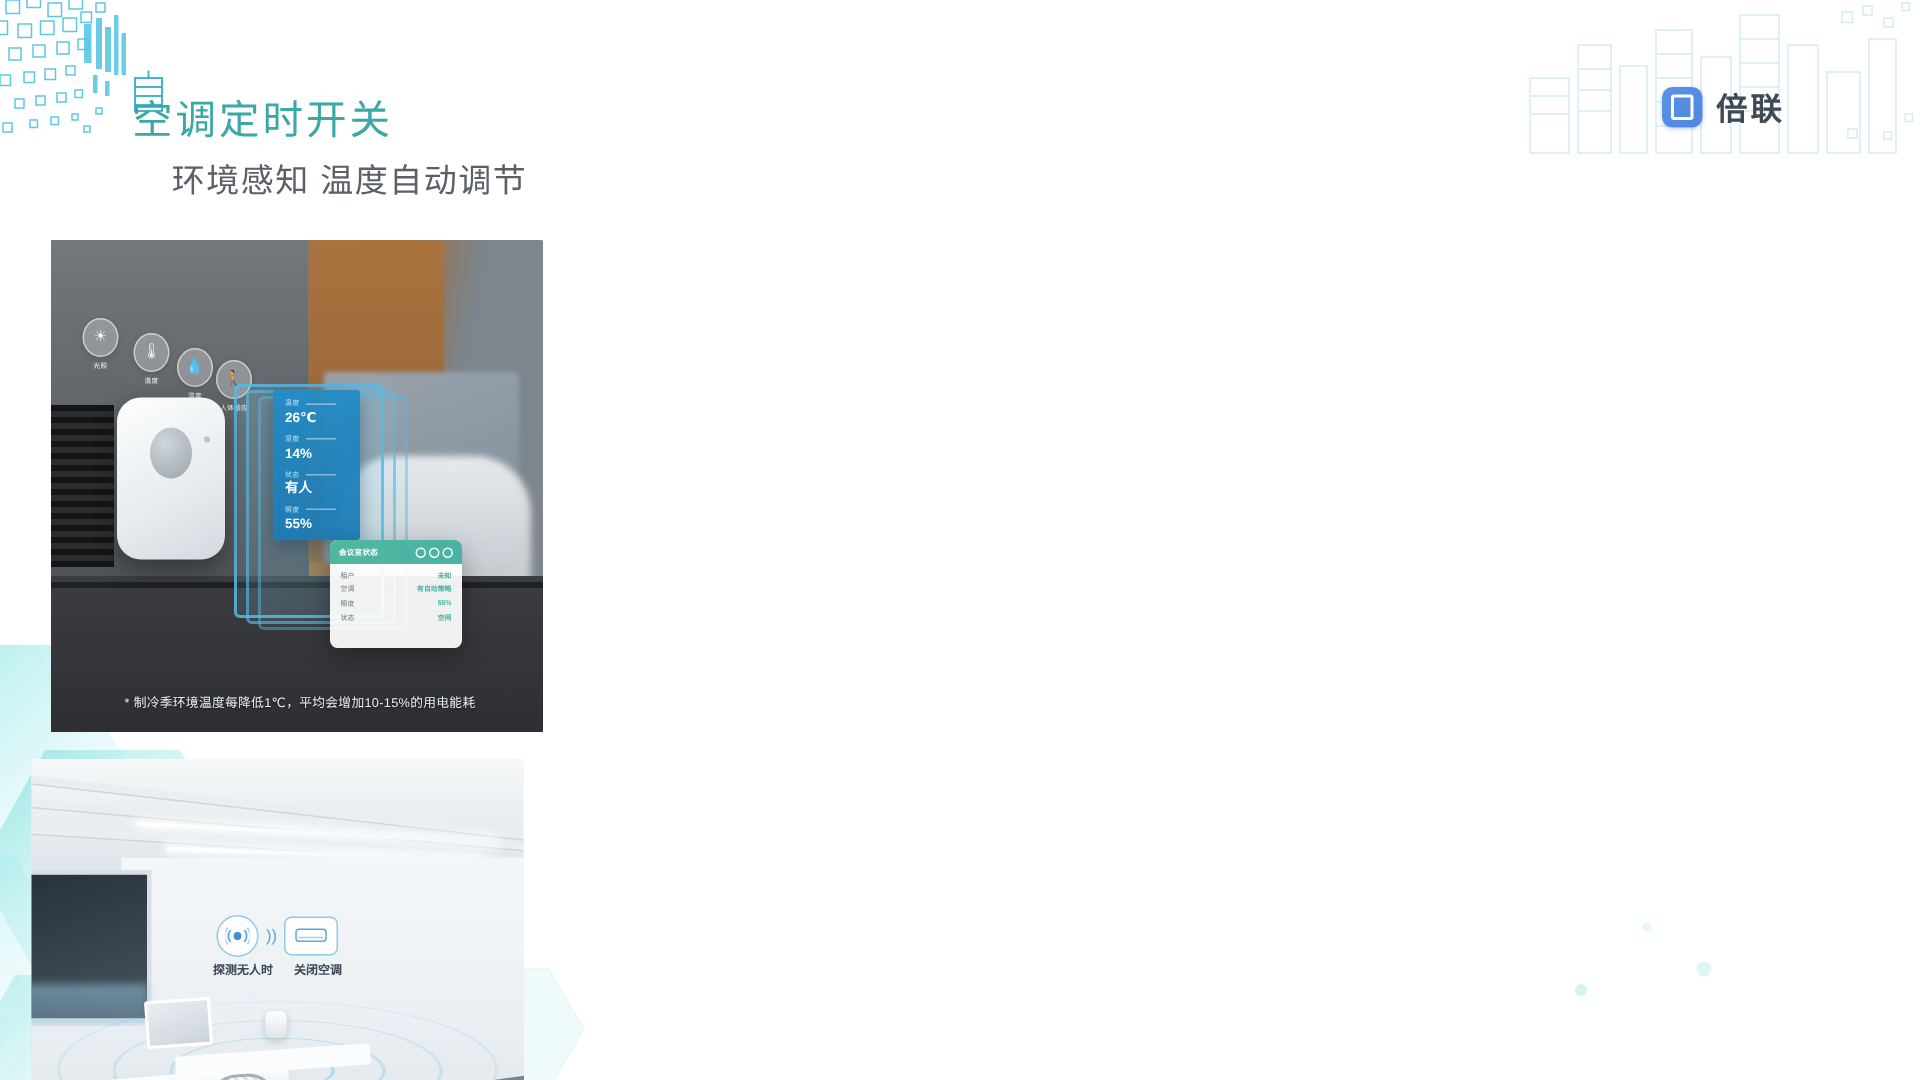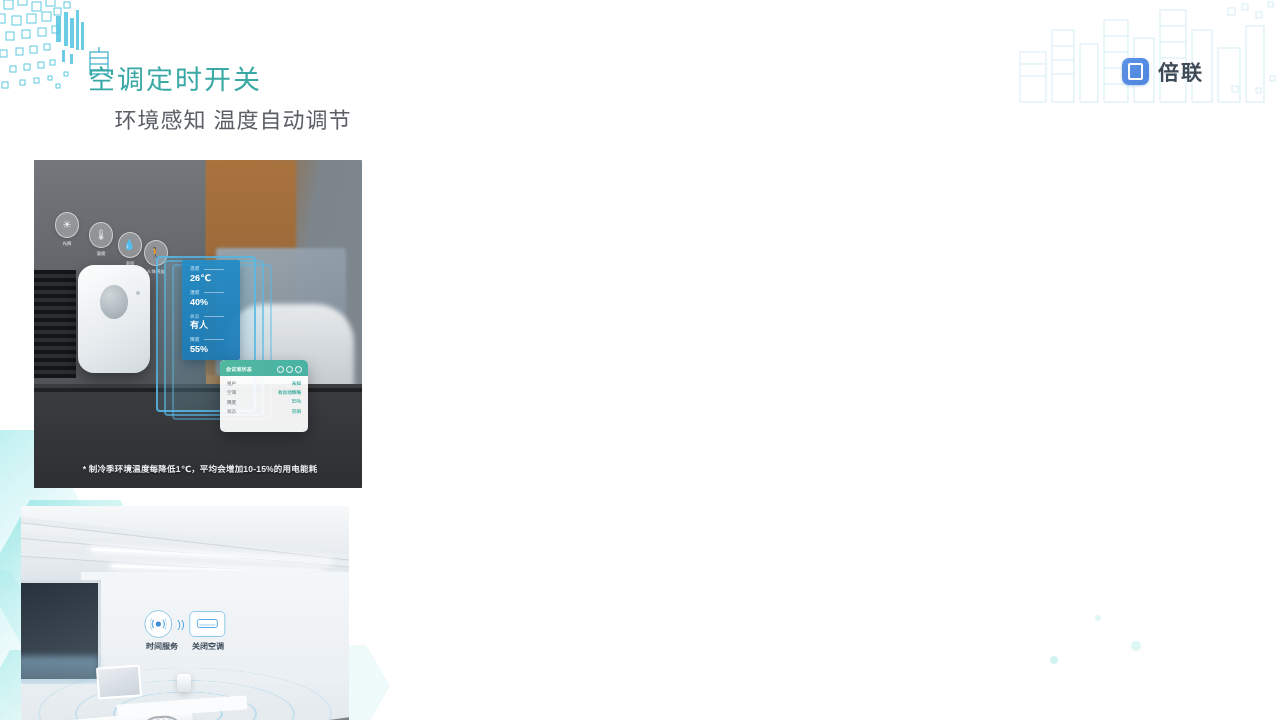--- a/index.html
+++ b/index.html
@@ -21,21 +21,21 @@
   .deco-hexes{left:200px;bottom:-60px;width:260px;height:230px;opacity:.55;}
   .deco-dots{right:120px;bottom:40px;width:120px;height:80px;opacity:.5;}
 
   
   .page-title{
     position:absolute;left:88px;top:49px;
     font-size:27px;letter-spacing:2px;font-weight:400;
     color:#3aa9a6;line-height:1;white-space:nowrap;
   }
   .brand{
-    position:absolute;right:76px;top:56px;display:flex;align-items:center;gap:9px;
+    position:absolute;right:90px;top:56px;display:flex;align-items:center;gap:9px;
   }
   .brand-mark{
     width:27px;height:27px;border-radius:7px;
     background:linear-gradient(135deg,#5c93e6,#4f86df);
     display:flex;align-items:center;justify-content:center;
     box-shadow:0 1px 3px rgba(70,120,200,.35);
   }
   .brand-mark i{
     display:block;width:11px;height:13px;border:2px solid #fff;border-radius:2px;
   }
@@ -68,21 +68,21 @@
   .photo{
     position:relative;width:328px;height:328px;overflow:hidden;
     border-radius:1px;
   }
   .c1 .photo{margin-left:1px;}
   .c2 .photo{margin-left:3px;}
 
   .cap{
     position:absolute;left:4px;right:0;bottom:14px;text-align:center;
     font-size:8.5px;color:#e9eef1;letter-spacing:.2px;
-    text-shadow:0 1px 2px rgba(0,0,0,.6);font-weight:700;
+    text-shadow:0 1px 2px rgba(0,0,0,.6);font-weight:400;
   }
 
   
   .p1{
     background:
       linear-gradient(100deg,#6c6f72 0%,#63666a 33%,#7a7c80 40%,#b2793f 47%,
                       #9c6a39 60%,#7c858c 75%,#7f878d 100%);
   }
   .p1 .wall-dark{
     position:absolute;left:0;top:0;width:172px;height:100%;
@@ -612,21 +612,21 @@
 
           <div class="sensor">
             <span class="lens"></span>
               <span class="led"></span>
           </div>
 
           <div class="panel">
             <div class="k">温度</div>
             <div class="v">26℃</div>
             <div class="k">湿度</div>
-            <div class="v">40%</div>
+            <div class="v">14%</div>
             <div class="k">状态</div>
             <div class="v">有人</div>
             <div class="k">照度</div>
             <div class="v">55%</div>
           </div>
 
           <div class="card">
             <div class="hd">
               <b>会议室状态</b>
               <span><i></i><i></i><i></i></span>
@@ -695,21 +695,21 @@
             </span>
             <span class="sigwave">))</span>
             <span class="bicon rect">
               <svg width="22" height="12" viewBox="0 0 22 12">
                 <rect x="1" y="1.5" width="20" height="8" rx="2" fill="#fff" stroke="#5aa9e4" stroke-width="1"></rect>
                 <line x1="3" y1="7" x2="19" y2="7" stroke="#9ccdee" stroke-width="1"></line>
               </svg>
             </span>
           </div>
           <div class="blabels">
-            <span>时间服务</span>
+            <span>探测无人时</span>
             <span>关闭空调</span>
           </div>
 
         </div>
       </div>
     </div>
 
     <div class="col c3">
 
       <div class="fig3">

